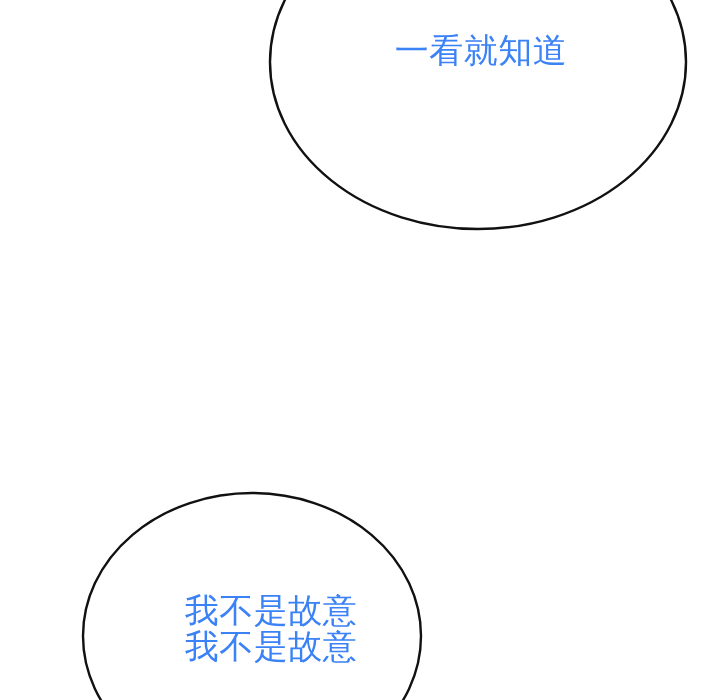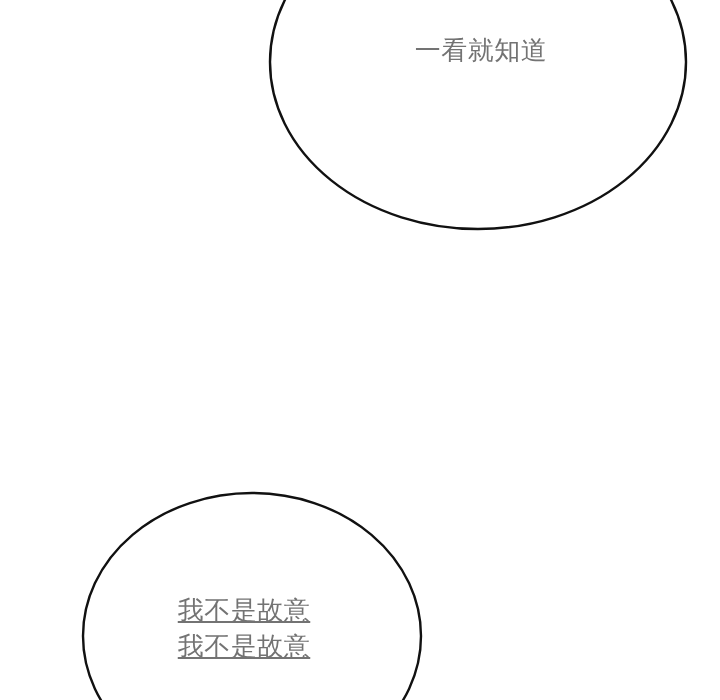--- a/index.html
+++ b/index.html
@@ -21,39 +21,38 @@
       background: #ffffff;
     }
     .bubble-svg {
       position: absolute;
       left: 0; top: 0;
       width: 720px; height: 700px;
     }
     .bubble-text {
       position: absolute;
       text-align: center;
-      color: #737373;
-      font-size: 26px;
+      color: #3b82f6;
+      font-size: 34px;
       line-height: 36px;
       letter-spacing: 0.5px;
       white-space: nowrap;
     }
     .bubble-text span {
       display: block;
     }
     #bubble1-text {
       left: 340px;
       width: 282px;
       top: 32px;
     }
     #bubble2-text {
-      left: 140px;
+      left: 167px;
       width: 208px;
       top: 592px;
-      text-decoration: underline;
     }
   </style>
 </head>
 <body>
 
 <div class="panel">
 
   <svg class="bubble-svg" viewBox="0 0 720 700">
     <ellipse cx="478" cy="62" rx="208" ry="167" fill="#ffffff" stroke="#111111" stroke-width="2.4"></ellipse>
     <ellipse cx="252" cy="636" rx="169" ry="143" fill="#ffffff" stroke="#111111" stroke-width="2.4"></ellipse>

